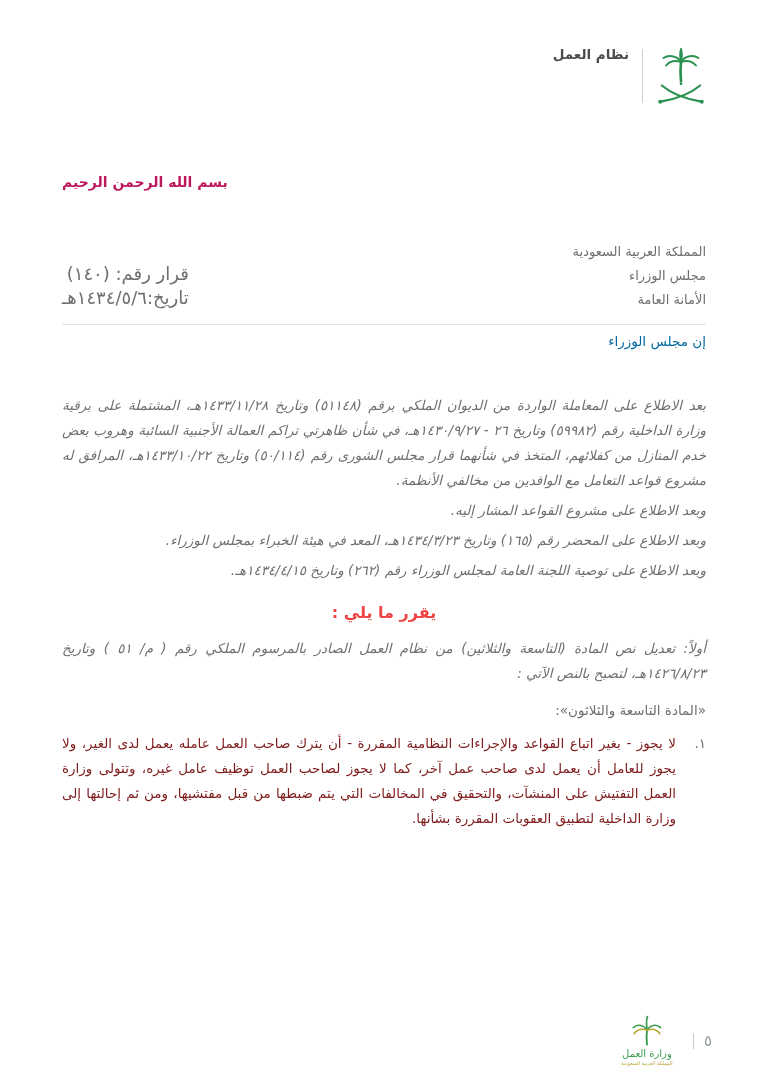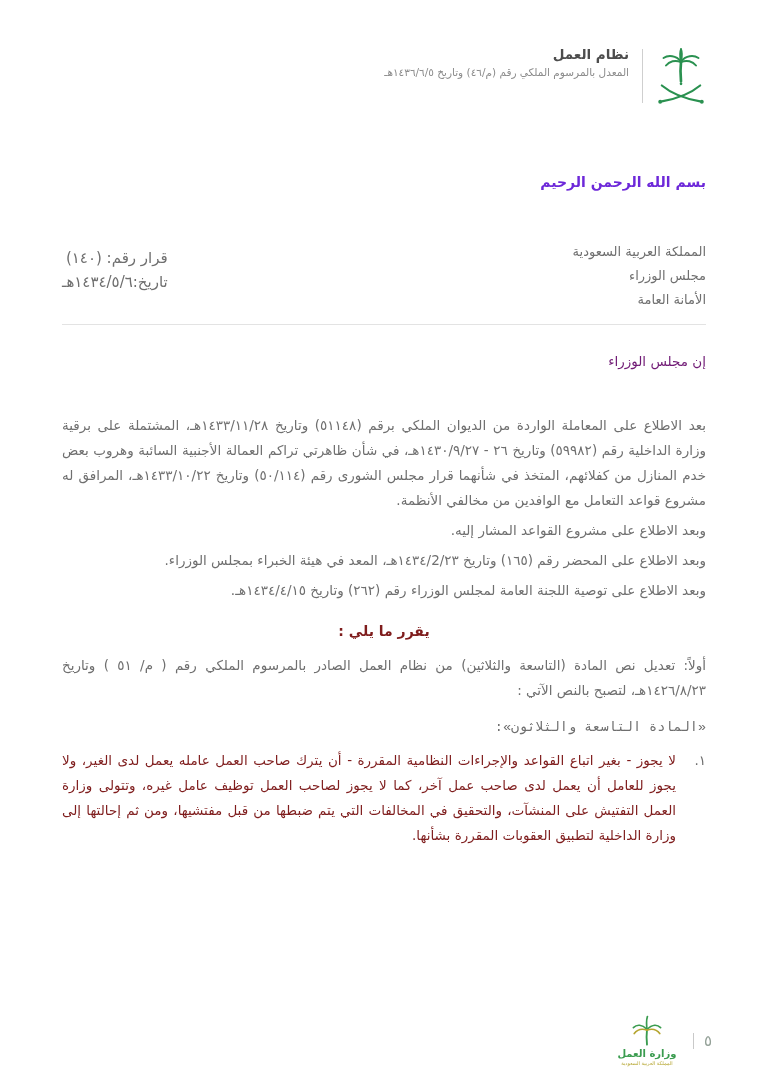--- a/index.html
+++ b/index.html
@@ -15,48 +15,48 @@
     color:#6f6f6f;
   }
   
   .hdr{display:flex;align-items:flex-start;gap:13px;}
   .hdr-emblem{flex:0 0 auto;width:50px;height:64px;margin-top:2px;}
   .hdr-sep{flex:0 0 auto;width:1px;height:54px;background:#cfcfcf;margin-top:5px;}
   .hdr-text{flex:1 1 auto;min-width:0;text-align:right;}
   .hdr-title{font-size:13.5px;font-weight:bold;color:#4d4d4d;line-height:20px;}
   .hdr-line{font-size:10.5px;color:#8c8c8c;line-height:17px;white-space:nowrap;overflow:hidden;}
   
-  .basmala{margin-top:64px;text-align:right;font-size:14px;font-weight:bold;color:#6d28d9;}
+  .basmala{margin-top:64px;text-align:left;font-size:14px;font-weight:bold;color:#be185d;}
   
   .meta{margin-top:50px;display:flex;justify-content:space-between;align-items:flex-start;}
   .meta-right{font-size:13px;line-height:24px;color:#6f6f6f;text-align:right;}
-  .meta-left{font-size:15px;line-height:24px;color:#6f6f6f;text-align:right;margin-top:6px;}
+  .meta-left{font-size:18px;line-height:24px;color:#6f6f6f;text-align:right;margin-top:22px;}
   .rule{border:0;border-top:1px solid #e3e3e3;margin:12px 0 0 0;}
   
-  .opening{margin-top:28px;font-size:13.5px;color:#701a75;}
+  .opening{margin-top:8px;font-size:13.5px;color:#0369a1;}
   .preamble{margin-top:44px;}
   p.body-par{
     margin:0 0 5px 0;
     font-size:13.5px;line-height:25px;
-    text-align:justify;color:#6f6f6f;
+    text-align:justify;color:#6f6f6f;font-style:italic;
   }
-  .decide{margin-top:20px;margin-bottom:14px;text-align:center;font-size:14px;font-weight:bold;color:#7f1d1d;}
-  .article-heading{font-size:13.5px;line-height:25px;color:#6f6f6f;margin:12px 0 8px 0;font-family:Liberation Mono, monospace;}
+  .decide{margin-top:20px;margin-bottom:14px;text-align:center;font-size:16px;font-weight:bold;color:#ef4444;}
+  .article-heading{font-size:13.5px;line-height:25px;color:#6f6f6f;margin:12px 0 8px 0;}
   .numbered{display:flex;align-items:flex-start;}
   .num-marker{flex:0 0 30px;font-size:13.5px;line-height:25px;color:#6f6f6f;}
   .num-text{flex:1 1 auto;font-size:13.5px;line-height:25px;text-align:justify;color:#7f1d1d;}
   
   .footer{position:absolute;left:0;bottom:18px;width:100%;box-sizing:border-box;
           padding:0 56px;display:flex;justify-content:flex-start;align-items:center;}
   .footer-inner{display:flex;align-items:center;gap:10px;}
   .page-num{font-size:15px;color:#93a097;}
   .page-bar{width:1px;height:16px;background:#c9c9c9;}
   .ministry{display:flex;flex-direction:column;align-items:center;width:72px;}
   .ministry svg{width:34px;height:34px;}
-  .ministry-name{font-size:10px;font-weight:bold;color:#3a9c4f;line-height:12px;}
+  .ministry-name{font-size:10px;font-weight:normal;color:#3a9c4f;line-height:12px;}
   .ministry-sub{font-size:5px;color:#b5a52f;line-height:7px;}
 </style>
 </head>
 <body>
 
 <div class="page">
 
   <div class="hdr">
     <svg class="hdr-emblem" viewBox="0 0 60 72" aria-hidden="true">
       <g fill="none" stroke-linecap="round">
@@ -75,21 +75,20 @@
       </g>
       <g fill="#2a9150">
         <circle cx="55" cy="64.5" r="2.3"></circle>
         <circle cx="5" cy="64.5" r="2.3"></circle>
         <circle cx="30" cy="43" r="1.6"></circle>
       </g>
     </svg>
     <div class="hdr-sep"></div>
     <div class="hdr-text">
       <div class="hdr-title">نظام العمل</div>
-      <div class="hdr-line">المعدل بالمرسوم الملكي رقم (م/٤٦) وتاريخ ١٤٣٦/٦/٥هـ</div>
     </div>
   </div>
 
   <div class="basmala">بسم الله الرحمن الرحيم</div>
 
   <div class="meta">
     <div class="meta-right">
       <div>المملكة العربية السعودية</div>
       <div>مجلس الوزراء</div>
       <div>الأمانة العامة</div>
@@ -100,21 +99,21 @@
     </div>
   </div>
 
   <hr class="rule">
 
   <div class="opening">إن مجلس الوزراء</div>
 
   <div class="preamble">
     <p class="body-par">بعد الاطلاع على المعاملة الواردة من الديوان الملكي برقم (٥١١٤٨) وتاريخ ١٤٣٣/١١/٢٨هـ، المشتملة على برقية وزارة الداخلية رقم (٥٩٩٨٢) وتاريخ ٢٦ - ١٤٣٠/٩/٢٧هـ، في شأن ظاهرتي تراكم العمالة الأجنبية السائبة وهروب بعض خدم المنازل من كفلائهم، المتخذ في شأنهما قرار مجلس الشورى رقم (٥٠/١١٤) وتاريخ ١٤٣٣/١٠/٢٢هـ، المرافق له مشروع قواعد التعامل مع الوافدين من مخالفي الأنظمة.</p>
     <p class="body-par">وبعد الاطلاع على مشروع القواعد المشار إليه.</p>
-    <p class="body-par">وبعد الاطلاع على المحضر رقم (١٦٥) وتاريخ ١٤٣٤/2/٢٣هـ، المعد في هيئة الخبراء بمجلس الوزراء.</p>
+    <p class="body-par">وبعد الاطلاع على المحضر رقم (١٦٥) وتاريخ ١٤٣٤/٣/٢٣هـ، المعد في هيئة الخبراء بمجلس الوزراء.</p>
     <p class="body-par">وبعد الاطلاع على توصية اللجنة العامة لمجلس الوزراء رقم (٢٦٢) وتاريخ ١٤٣٤/٤/١٥هـ.</p>
   </div>
 
   <div class="decide">يقرر ما يلي :</div>
 
   <p class="body-par">أولاً:  تعديل نص المادة (التاسعة والثلاثين) من نظام العمل الصادر بالمرسوم الملكي رقم ( م/ ٥١ ) وتاريخ ١٤٢٦/٨/٢٣هـ، لتصبح بالنص الآتي :</p>
 
   <div class="article-heading">«المادة التاسعة والثلاثون»:</div>
 
   <div class="numbered">

